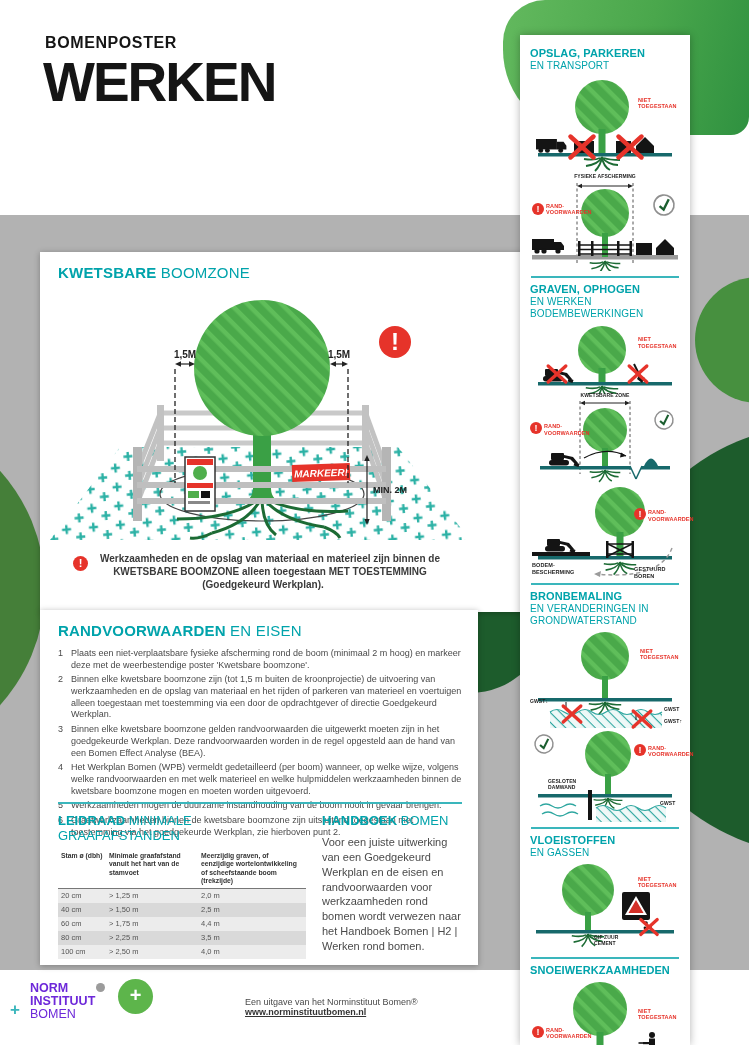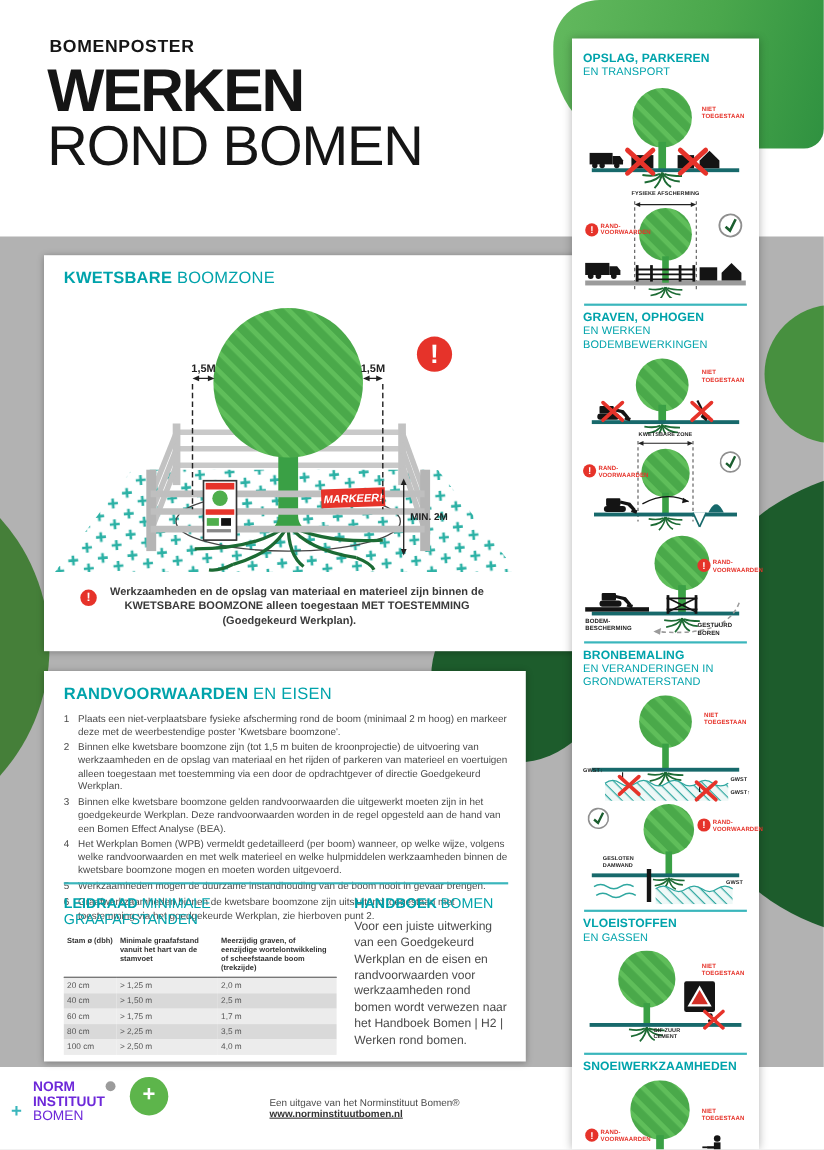--- a/index.html
+++ b/index.html
@@ -15,21 +15,21 @@
   .bg-circ.right-lg{left:605px;top:425px;width:430px;height:430px;background:#1d5c2c;}
   .bg-circ.left{left:-305px;top:413px;width:350px;height:350px;background:#457f39;}
   .bg-circ.mid{left:392px;top:537px;width:156px;height:156px;background:#1d5c2c;}
   
   .kicker{position:absolute;left:45px;top:34px;font-size:16px;font-weight:bold;color:#151515;letter-spacing:.6px;}
   .title{position:absolute;left:43px;top:56px;color:#151515;line-height:.96;}
   .title .t1{font-size:55px;font-weight:bold;letter-spacing:-2px;display:block;}
   .title .t2{font-size:51px;font-weight:normal;letter-spacing:-1px;display:block;}
   
   .panel{position:absolute;background:#fff;box-shadow:0 1px 6px rgba(0,0,0,.3);}
-  .panel1{left:40px;top:232px;width:528px;height:360px;}
+  .panel1{left:40px;top:252px;width:528px;height:360px;}
   .panel2{left:40px;top:610px;width:438px;height:355px;}
   .teal-h{color:#00a3ab;font-weight:bold;font-size:15px;letter-spacing:.2px;}
   .teal-h .light{font-weight:normal;}
   .p1-title{position:absolute;left:18px;top:12px;}
   .formula{position:absolute;left:0;top:34px;width:100%;text-align:center;font-size:11px;font-weight:bold;color:#3a3a3a;}
   .excl{display:inline-block;background:#e6332a;color:#fff;border-radius:50%;text-align:center;font-weight:bold;}
   .excl.lg{width:15px;height:15px;line-height:15px;font-size:11px;vertical-align:-3px;margin-right:5px;}
   .excl.sm{position:absolute;width:12px;height:12px;line-height:12px;font-size:9px;}
   .diagram{position:absolute;left:0;top:45px;width:438px;height:250px;}
   .p1-note{position:absolute;left:39px;top:300px;width:368px;font-size:10px;font-weight:bold;color:#3a3a3a;text-align:center;line-height:1.32;}
@@ -138,21 +138,20 @@
   <div class="bg-gray"></div>
   <div class="bg-green-tr"></div>
   <div class="bg-circ right-sm"></div>
   <div class="bg-circ right-lg"></div>
   <div class="bg-circ left"></div>
   <div class="bg-circ mid"></div>
 
   <div class="kicker">BOMENPOSTER</div>
   <div class="title">
     <span class="t1">WERKEN</span>
-    <span class="t2">ROND BOMEN</span>
   </div>
 
   <div class="panel panel1">
     <div class="p1-title teal-h">
       <span>KWETSBARE</span>
       <span class="light">BOOMZONE</span>
     </div>
     <svg class="diagram" viewBox="0 0 438 250">
       <polygon points="80,150 358,150 430,243 10,243" fill="url(#plusses)"></polygon>
       <ellipse cx="222" cy="197" rx="102" ry="27" fill="none" stroke="#444" stroke-width="1.2"></ellipse>
@@ -284,21 +283,21 @@
                   <td>2,0 m</td>
                 </tr>
               <tr class="even">
                   <td>40 cm</td>
                   <td>&gt; 1,50 m</td>
                   <td>2,5 m</td>
                 </tr>
               <tr class="odd">
                   <td>60 cm</td>
                   <td>&gt; 1,75 m</td>
-                  <td>1,7 m</td>
+                  <td>4,4 m</td>
                 </tr>
               <tr class="even">
                   <td>80 cm</td>
                   <td>&gt; 2,25 m</td>
                   <td>3,5 m</td>
                 </tr>
               <tr class="odd">
                   <td>100 cm</td>
                   <td>&gt; 2,50 m</td>
                   <td>4,0 m</td>

